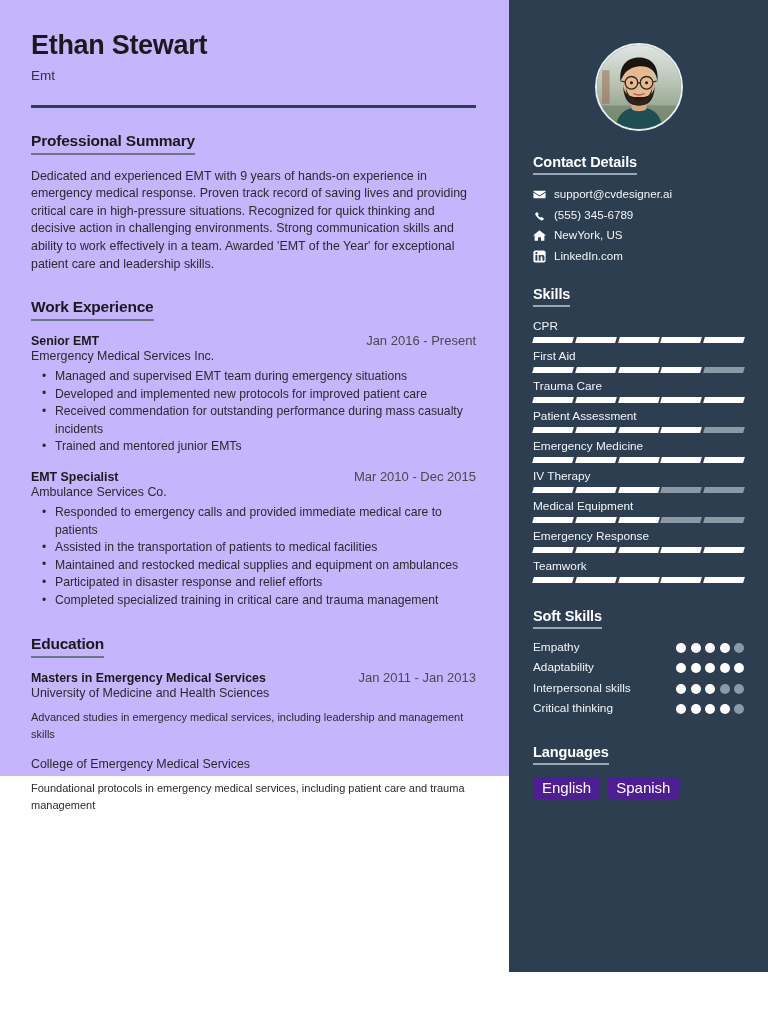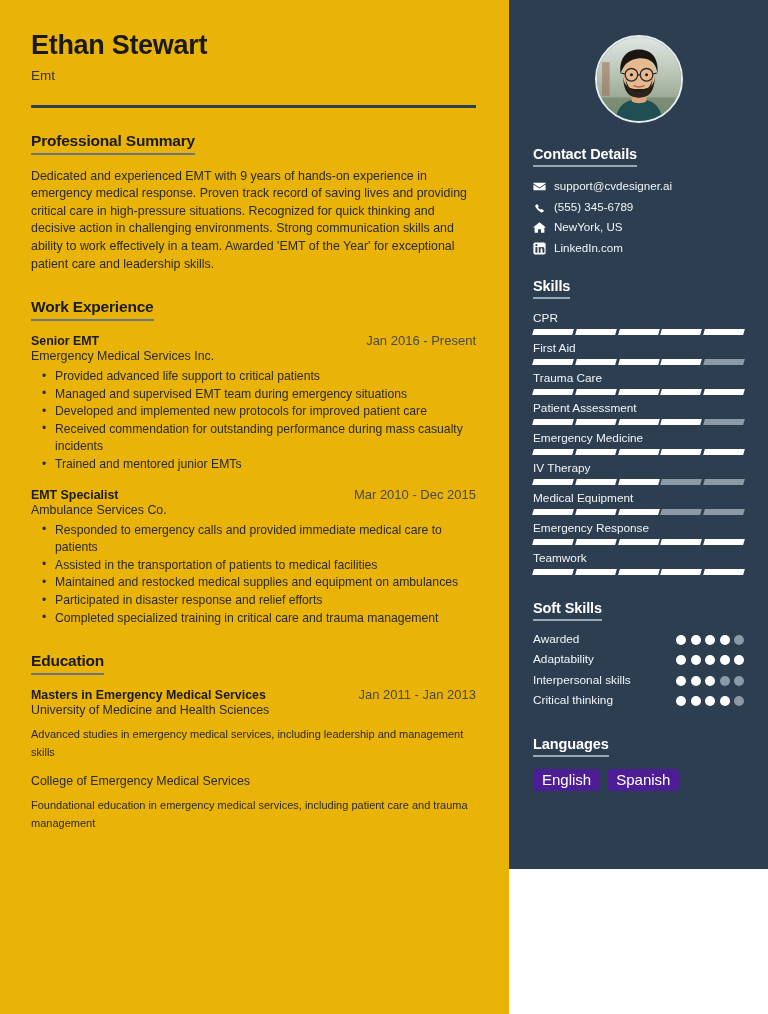--- a/index.html
+++ b/index.html
@@ -16,23 +16,23 @@
     width: 768px;
     height: 1014px;
     display: flex;
     background: #ffffff;
     overflow: hidden;
   }
 
   
   .main-col {
     width: 509px;
-    height: 1014px;
+    height: 776px;
     padding: 30px 33px 0 31px;
-    background: #eab308;
+    background: #c4b5fd;
   }
 
   .name {
     font-size: 27px;
     font-weight: bold;
     color: #1a1a1a;
     letter-spacing: -0.3px;
     line-height: 1.15;
   }
 
@@ -125,23 +125,23 @@
   .edu-desc {
     margin-top: 9px;
     font-size: 11px;
     line-height: 17.6px;
     color: #2b2b2b;
   }
 
   
   .sidebar {
     width: 259px;
-    height: 869px;
+    height: 972px;
     background: #2c3e50;
-    padding: 8px 24px;
+    padding: 16px 24px;
     color: #ffffff;
   }
 
   .avatar-wrap {
     display: flex;
     justify-content: center;
     padding-top: 27px;
   }
 
   .avatar {
@@ -297,21 +297,20 @@
     <div class="section sec-work">
       <div class="section-title">Work Experience</div>
 
       <div class="entry first">
         <div class="entry-head">
           <span class="entry-role">Senior EMT</span>
           <span class="entry-dates">Jan 2016 - Present</span>
         </div>
         <div class="entry-org">Emergency Medical Services Inc.</div>
         <ul class="bullets">
-          <li>Provided advanced life support to critical patients</li>
           <li>Managed and supervised EMT team during emergency situations</li>
           <li>Developed and implemented new protocols for improved patient care</li>
           <li>Received commendation for outstanding performance during mass casualty incidents</li>
           <li>Trained and mentored junior EMTs</li>
         </ul>
       </div>
 
       <div class="entry">
         <div class="entry-head">
           <span class="entry-role">EMT Specialist</span>
@@ -335,21 +334,21 @@
         <div class="entry-head">
           <span class="entry-role">Masters in Emergency Medical Services</span>
           <span class="entry-dates">Jan 2011 - Jan 2013</span>
         </div>
         <div class="entry-org">University of Medicine and Health Sciences</div>
         <div class="edu-desc">Advanced studies in emergency medical services, including leadership and management skills</div>
       </div>
 
       <div class="entry">
         <div class="entry-org">College of Emergency Medical Services</div>
-        <div class="edu-desc">Foundational education in emergency medical services, including patient care and trauma management</div>
+        <div class="edu-desc">Foundational protocols in emergency medical services, including patient care and trauma management</div>
       </div>
     </div>
 
   </div>
 
   <div class="sidebar">
 
     <div class="avatar-wrap">
       <div class="avatar">
         <svg viewBox="0 0 100 100" aria-hidden="true">
@@ -529,21 +528,21 @@
               <span class="skill-seg on"></span>
             </div>
           </div>
         </div>
     </div>
 
     <div class="side-section sec-soft">
       <div class="side-title">Soft Skills</div>
       <div class="soft-list">
           <div class="soft-row">
-            <div class="soft-label">Awarded</div>
+            <div class="soft-label">Empathy</div>
             <div class="dots">
               <span class="dot on"></span>
               <span class="dot on"></span>
               <span class="dot on"></span>
               <span class="dot on"></span>
               <span class="dot"></span>
             </div>
           </div>
           <div class="soft-row">
             <div class="soft-label">Adaptability</div>

